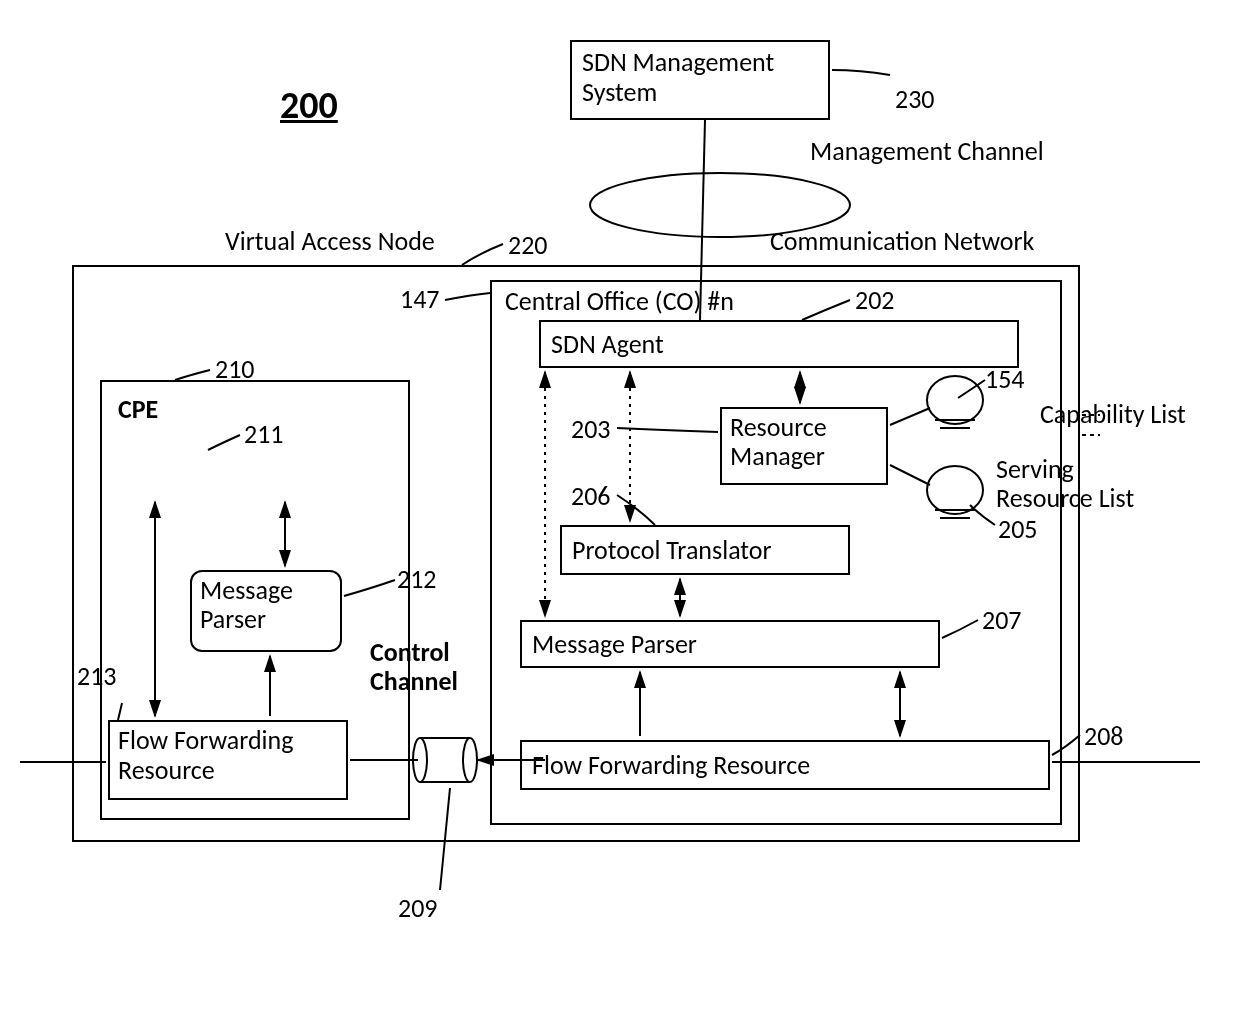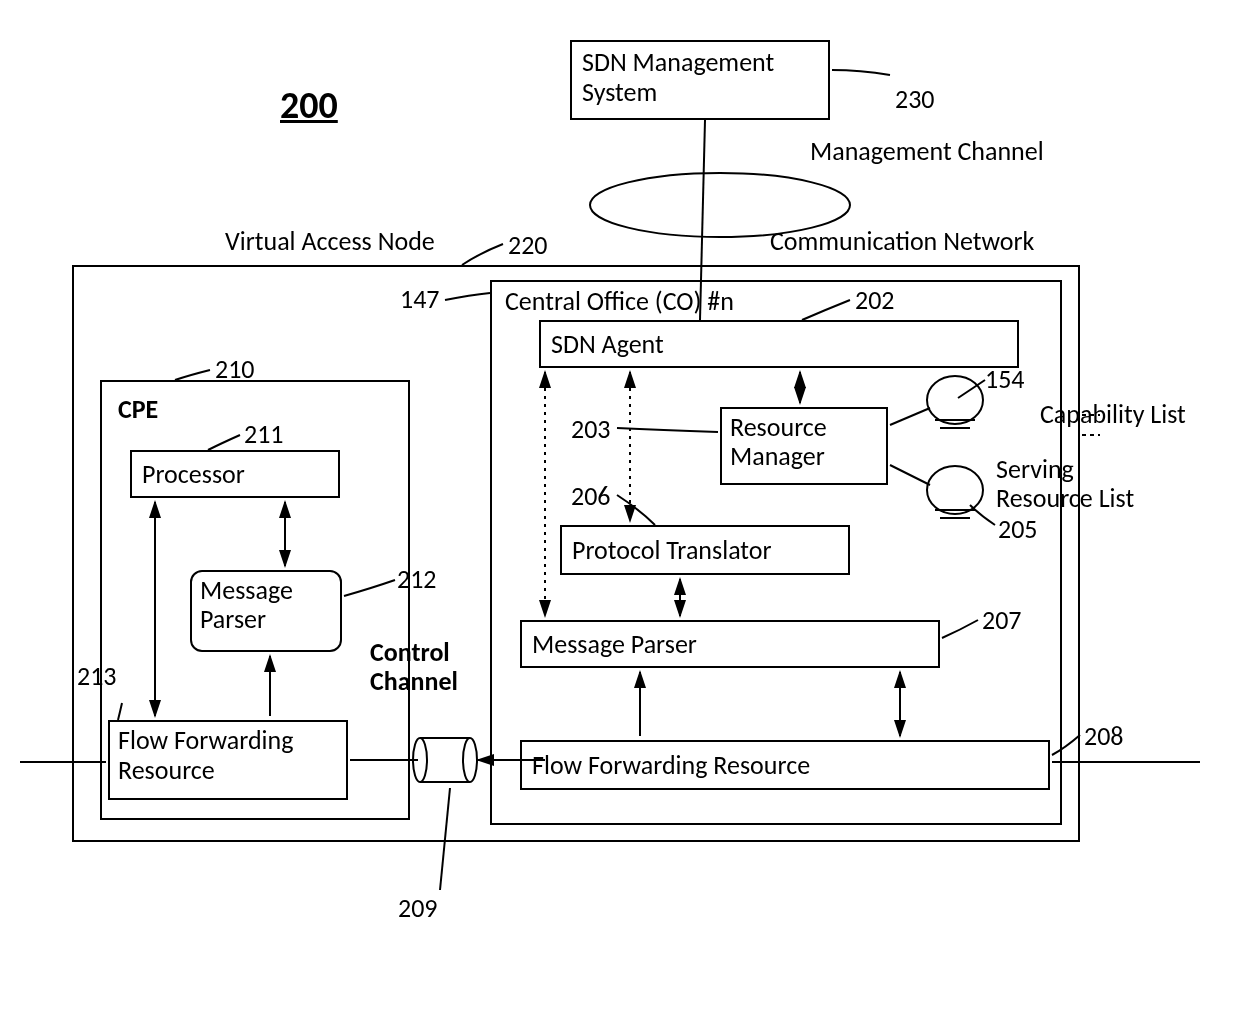--- a/index.html
+++ b/index.html
@@ -81,23 +81,20 @@
     <span>Message Parser</span>
   </div>
 
   <div class="box center" style="left:520px; top:740px; width:530px; height:50px;">
     <span>Flow Forwarding Resource</span>
   </div>
 
   <div class="box" style="left:100px; top:380px; width:310px; height:440px;"></div>
   <div class="label bold" style="left:118px; top:393px;">CPE</div>
 
-  <div class="box center" style="left:130px; top:450px; width:210px; height:48px;">
-    <span>Processor</span>
-  </div>
 
   <div class="box" style="left:190px; top:570px; width:152px; height:82px; padding:4px 8px; line-height:1.1;border-radius:12px;">
     <span>Message<br>Parser</span>
   </div>
 
   <div class="box" style="left:108px; top:720px; width:240px; height:80px; padding:4px 8px; line-height:1.15;">
     <span>Flow Forwarding<br>Resource</span>
   </div>
 
   <div class="label bold" style="left:370px; top:638px; line-height:1.1;">

